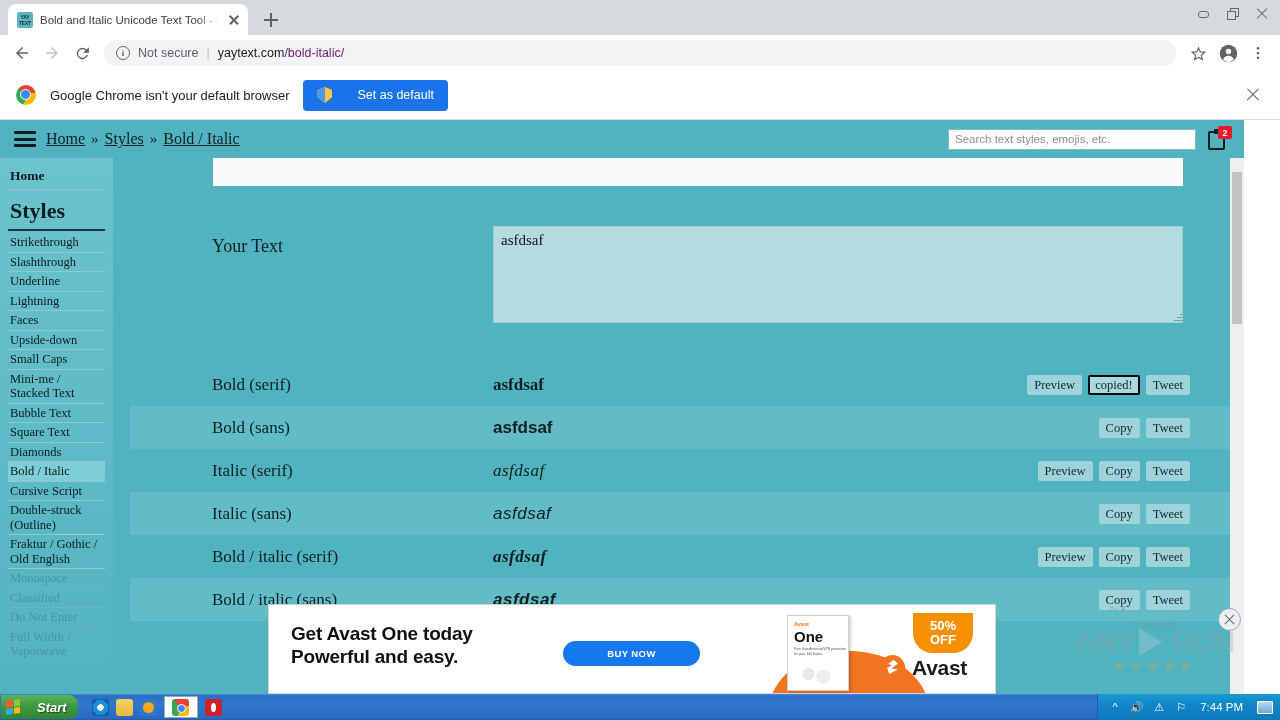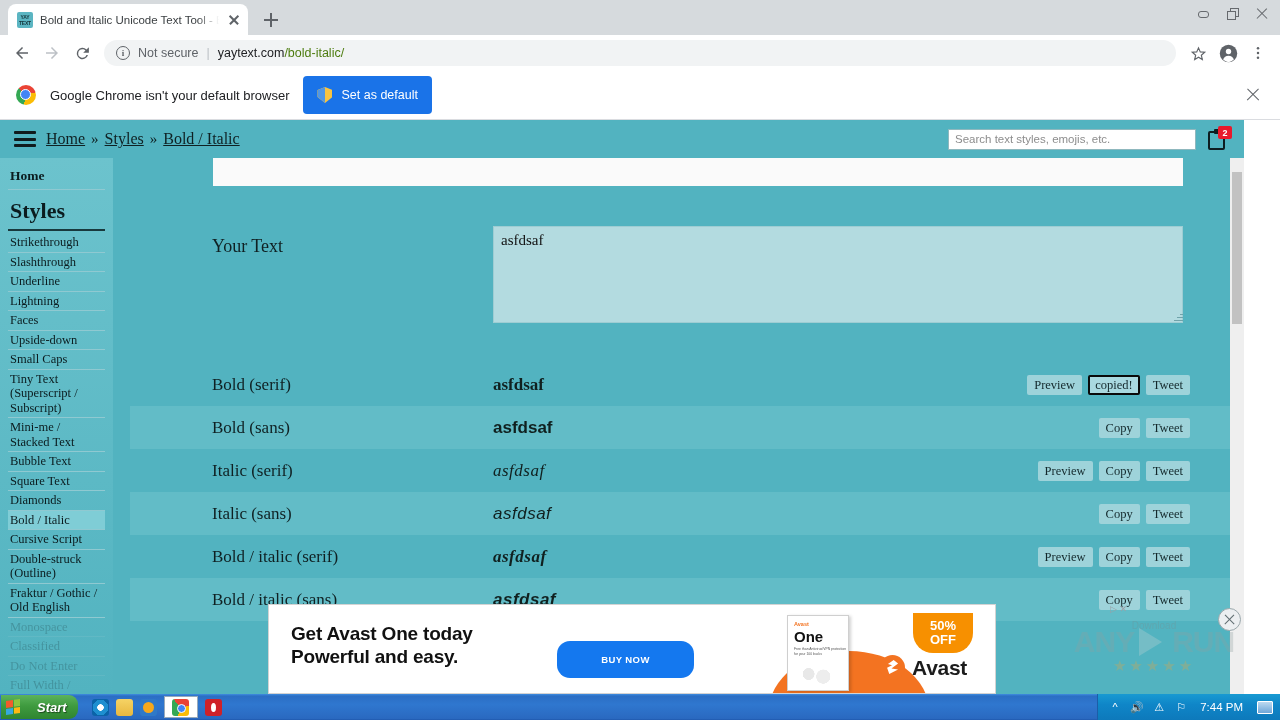--- a/index.html
+++ b/index.html
@@ -69,37 +69,37 @@
   .omnibox {
     flex: 1 1 auto; height: 26px; background: #f1f3f4; border-radius: 13px;
     display: flex; align-items: center; padding: 0 12px; gap: 8px; margin: 0 6px;
     font-size: 12.5px; color: #202124;
   }
   .info-circle { width: 14px; height: 14px; border: 1.3px solid #5f6368; border-radius: 50%;
       display:flex; align-items:center; justify-content:center; font-size:9px; font-weight:bold; color:#5f6368; font-family:"Liberation Serif", serif;}
   .notsecure { color: #5f6368; font-size: 12.5px; }
   .urlsep { color: #bdc1c6; }
   .url-host { color: #202124; }
-  .url-path { color: #4d7c0f; }
+  .url-path { color: #701a75; }
   .tb-icon { width: 28px; height: 28px; display:flex; align-items:center; justify-content:center; }
 
   
   .infobar {
     position: absolute; left: 0; top: 71px; width: 1280px; height: 49px;
     background: #fff; border-bottom: 1px solid #dadce0;
     display: flex; align-items: center; padding: 0 16px; gap: 14px;
   }
   .chrome-logo { width: 20px; height: 20px; border-radius: 50%; position: relative; overflow: hidden;
     background: conic-gradient(from -45deg, #ea4335 0 33%, #fbbc05 0 66%, #34a853 0 100%); }
   .chrome-logo::after { content:""; position:absolute; left:5.5px; top:5.5px; width:9px; height:9px; border-radius:50%;
     background:#4285f4; border: 1.6px solid #fff; box-sizing: content-box; margin:-1.6px;}
   .infobar-text { font-size: 13px; color: #202124; }
   .setdefault {
-    background: #1a73e8; color: #fff; border: 0; border-radius: 4px; height: 38px;
-    display: flex; align-items: center; gap: 9px; padding: 0 14px; font-size: 12.5px;
+    background: #1a73e8; color: #fff; border: 0; border-radius: 4px; height: 31px;
+    display: flex; align-items: center; gap: 25px; padding: 0 14px; font-size: 12.5px;
     font-family: "Liberation Sans", sans-serif; cursor: pointer;
   }
   .shield { width: 15px; height: 16px; background: #f9c440; position: relative;
     clip-path: polygon(50% 0, 100% 18%, 100% 62%, 50% 100%, 0 62%, 0 18%); }
   .shield::after { content:""; position:absolute; left:0; top:0; width:50%; height:100%;
     background:#4f97e8; clip-path: polygon(100% 0, 100% 100%, 0 62%, 0 18%); }
   .infobar-close { margin-left: auto; width: 22px; height: 22px; position: relative; }
   .infobar-close::before, .infobar-close::after { content:""; position:absolute; left:3px; top:10px; width:16px; height:1.4px; background:#5f6368; }
   .infobar-close::before { transform: rotate(45deg);} .infobar-close::after { transform: rotate(-45deg);}
 
@@ -194,21 +194,21 @@
   .samp-bi-sans    { font-family:"Liberation Sans", sans-serif; font-weight:bold; font-style: italic; font-size: 16px; letter-spacing:.5px;}
 
   
   .ad {
     position: absolute; left: 268px; top: 604px; width: 728px; height: 90px;
     background: #fff; border: 1px solid #d3d3d3; overflow: hidden; display:flex; align-items:center;
     font-family: "Liberation Sans", sans-serif;
   }
   .ad-head { position:absolute; left: 22px; top: 17px; font-size: 19px; font-weight: bold; color:#111; line-height: 23px; letter-spacing:-.2px;}
   .ad-cta {
-    position:absolute; left: 288px; top: 36px; width: 137px; height: 37px; background: #1478ef; color:#fff;
+    position:absolute; left: 294px; top: 36px; width: 137px; height: 25px; background: #1478ef; color:#fff;
     border-radius: 13px; font-size: 9.5px; font-weight: bold; letter-spacing:.4px;
     display:flex; align-items:center; justify-content:center;
   }
   .ad-blob { position:absolute; left: 500px; top: 46px; width: 160px; height: 120px; background:#f37321; border-radius:50%; }
   .ad-box { position:absolute; left: 518px; top: 10px; width: 62px; height: 76px; background:#fff; border:1px solid #cfcfcf; box-shadow: 2px 1px 3px rgba(0,0,0,.18);}
   .ad-box .bb-logo { font-size:5.5px; color:#f37321; font-weight:bold; margin: 5px 0 0 6px;}
   .ad-box .bb-one { font-size: 15px; font-weight: bold; color:#111; margin: 2px 0 0 6px; line-height:15px;}
   .ad-box .bb-sub { font-size: 3.4px; color:#555; margin: 3px 0 0 6px; line-height: 5px;}
   .ad-box .bb-art { margin: 4px 0 0 8px; width: 42px; height: 26px; border-radius: 4px;
       background: radial-gradient(circle at 30% 50%, #e8e8e8 0 18%, transparent 19%), radial-gradient(circle at 65% 60%, #ededed 0 22%, transparent 23%); }
@@ -389,21 +389,20 @@
       <div class="side-home">Home</div>
       <div class="side-title">Styles</div>
       <div id="sidebar-items">
           <div class="side-item">Strikethrough</div>
           <div class="side-item">Slashthrough</div>
           <div class="side-item">Underline</div>
           <div class="side-item">Lightning</div>
           <div class="side-item">Faces</div>
           <div class="side-item">Upside-down</div>
           <div class="side-item">Small Caps</div>
-          <div class="side-item">Tiny Text (Superscript / Subscript)</div>
           <div class="side-item">Mini-me / Stacked Text</div>
           <div class="side-item">Bubble Text</div>
           <div class="side-item">Square Text</div>
           <div class="side-item">Diamonds</div>
           <div class="side-item selected">Bold / Italic</div>
           <div class="side-item">Cursive Script</div>
           <div class="side-item">Double-struck (Outline)</div>
           <div class="side-item">Fraktur / Gothic / Old English</div>
           <div class="side-item faded">Monospace</div>
           <div class="side-item faded">Classified</div>

